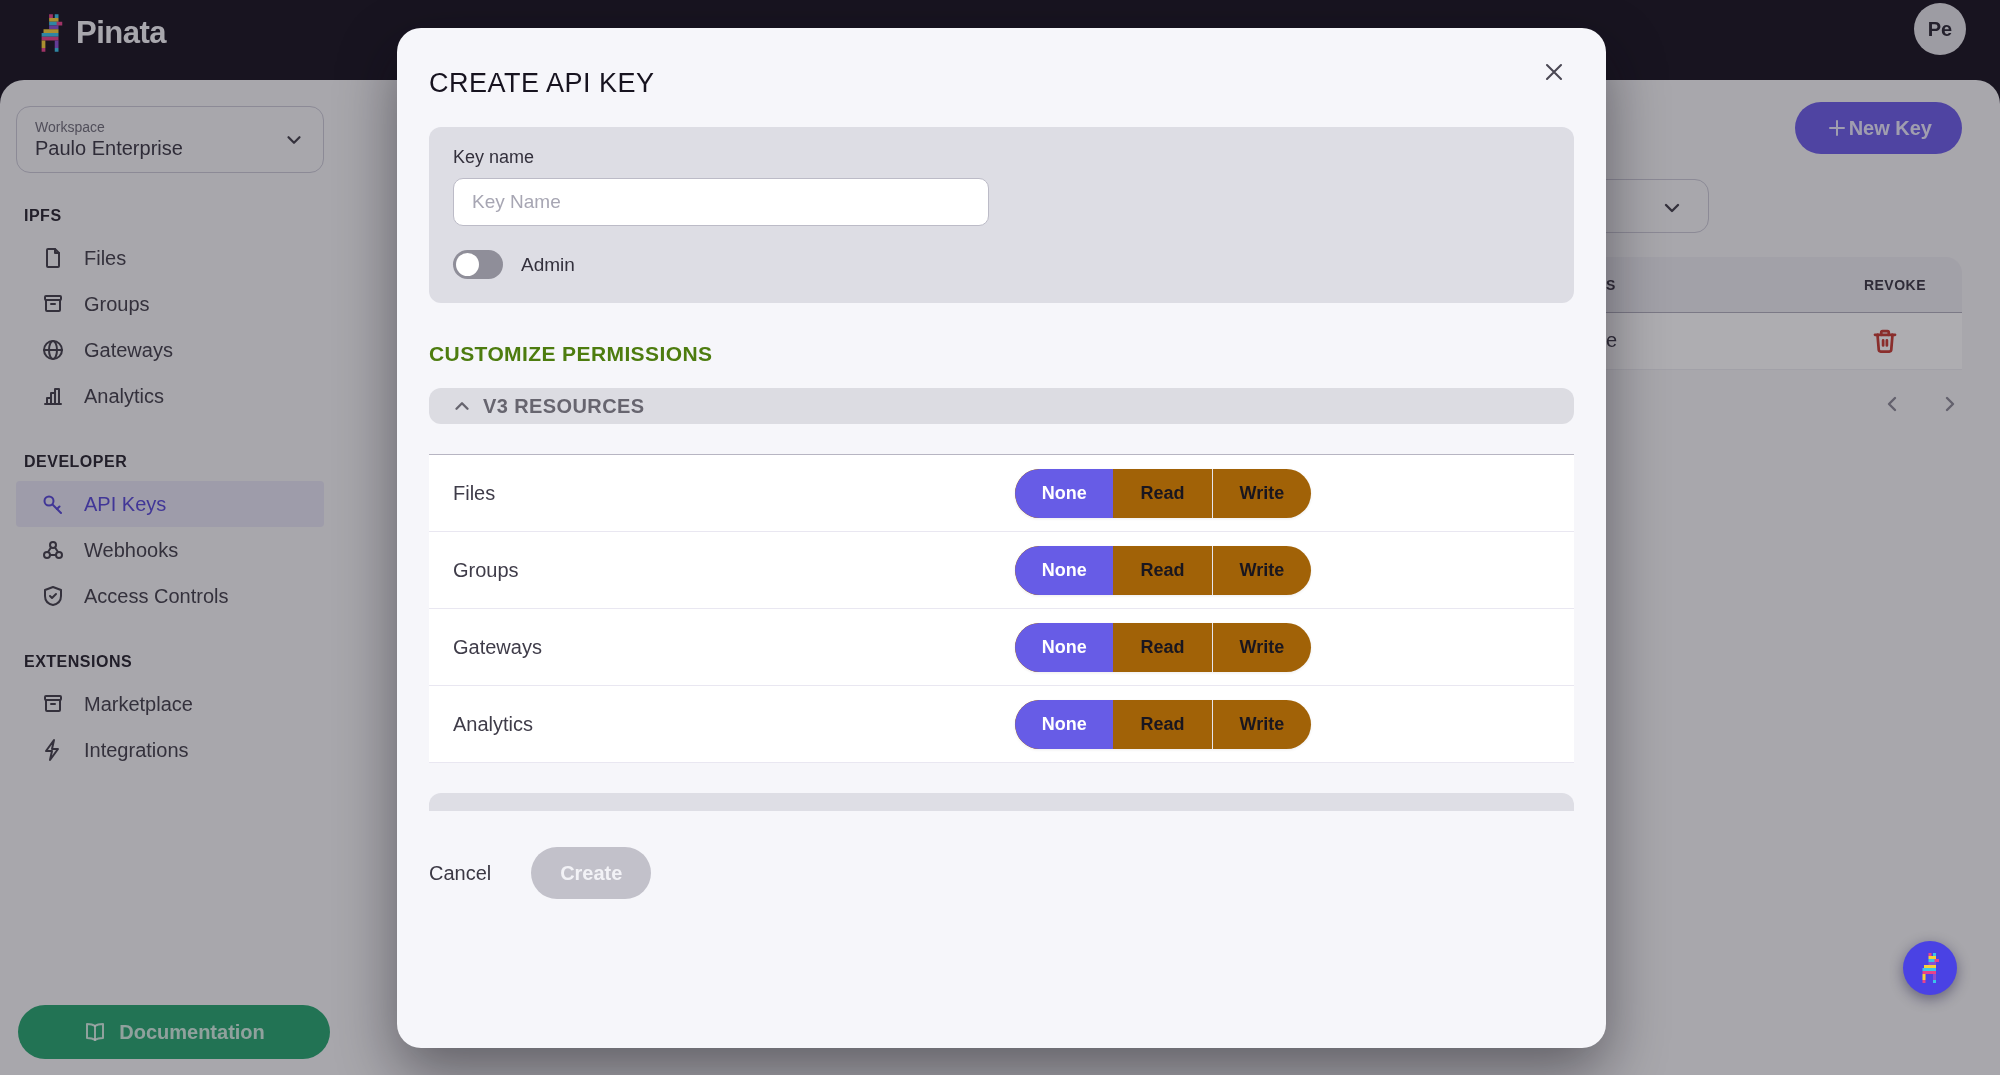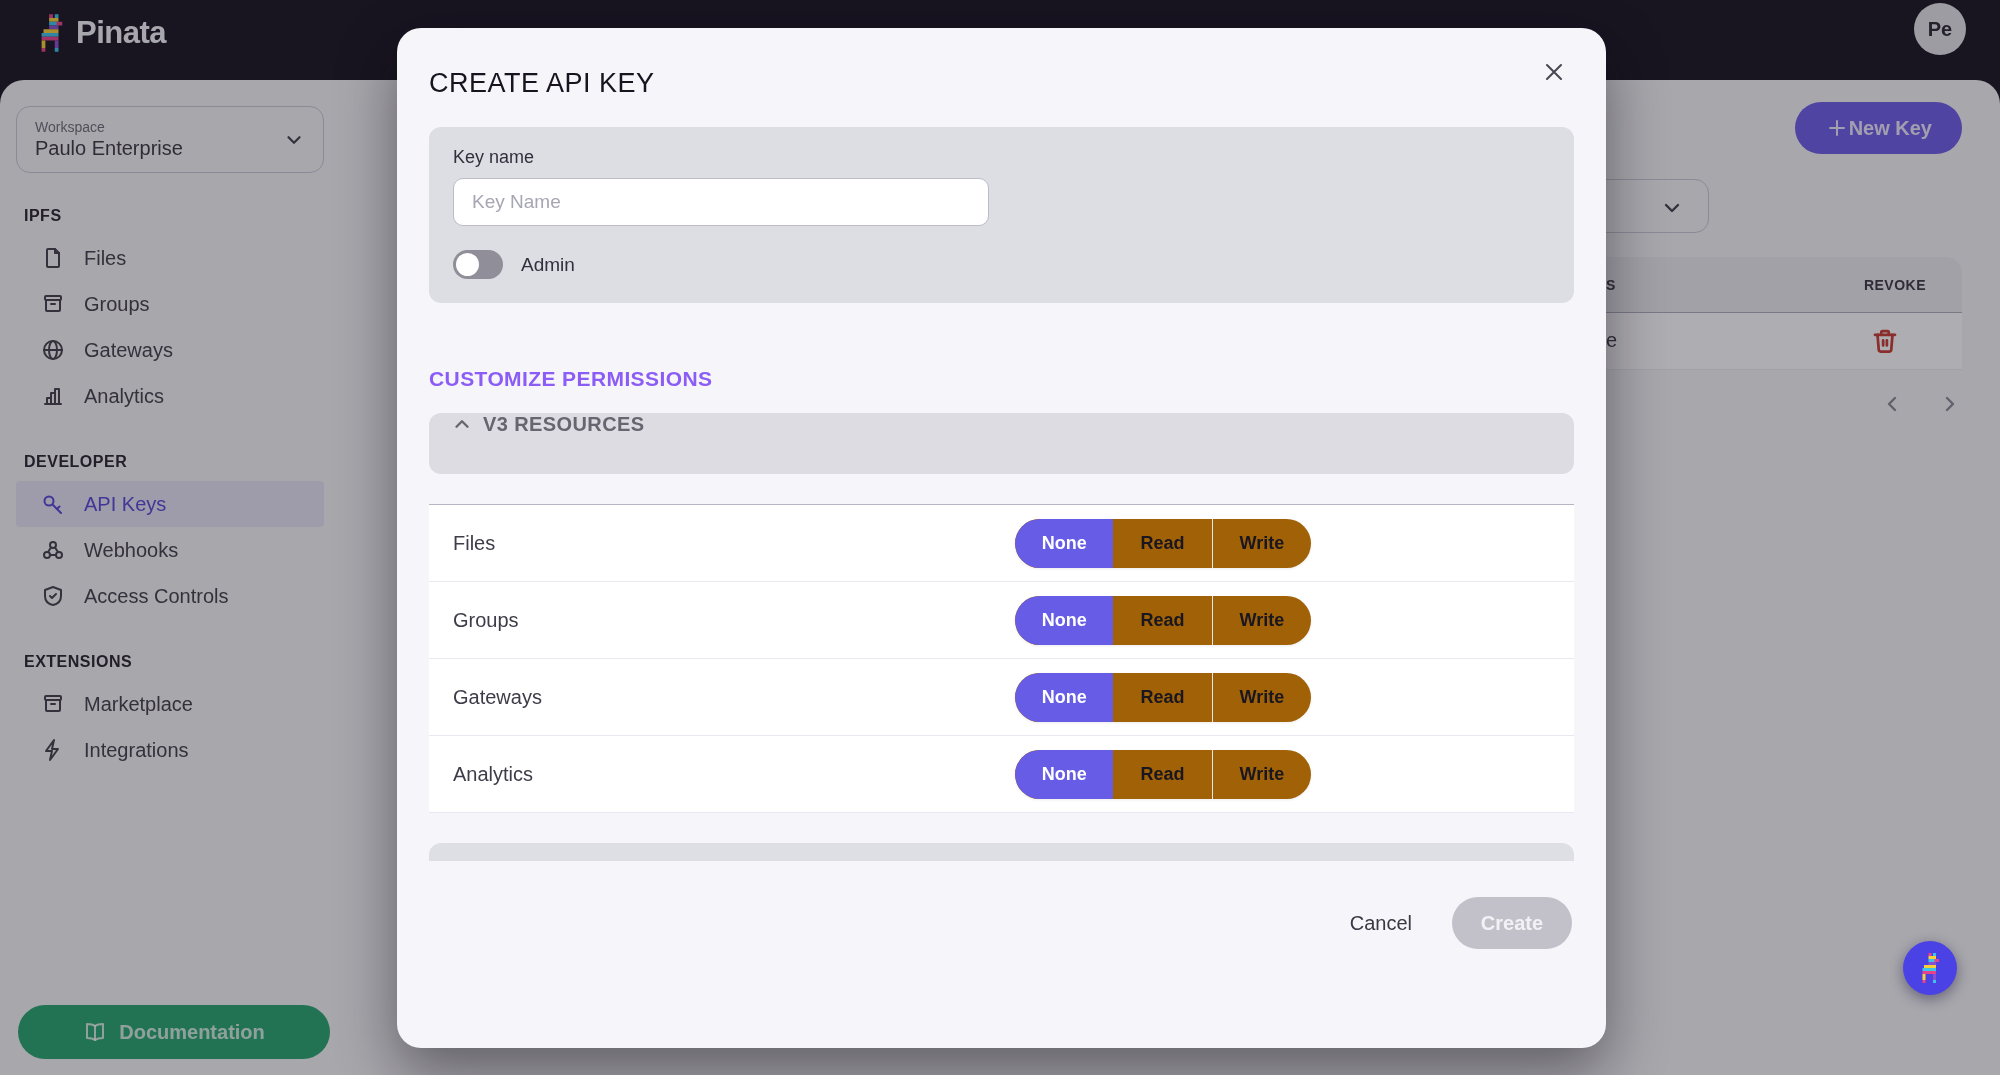--- a/index.html
+++ b/index.html
@@ -77,24 +77,24 @@
                border-radius:10px; background:#ffffff; padding:0 18px; font-size:19px; color:#29262f;
                font-family:inherit; outline:none; }
   .key-input::placeholder { color:#a7a6b3; }
   .admin-row { margin-top:24px; display:flex; align-items:center; gap:18px; }
   .toggle { width:50px; height:29px; border-radius:15px; background:#8f8e99; position:relative;
             border:none; cursor:pointer; }
   .toggle .knob { position:absolute; left:3px; top:3px; width:23px; height:23px; border-radius:50%;
                   background:#ffffff; }
   .admin-label { font-size:19px; color:#33303c; }
 
-  .customize-heading { margin-top:64px; font-size:21px; font-weight:800; letter-spacing:0.4px; color:#8b5cf6; }
-
-  .v3-bar { margin-top:22px; height:61px; background:#dcdce2; border-radius:12px; display:flex;
-            align-items:flex-start; padding:0 22px; gap:10px; cursor:pointer; color:#67656f; }
+  .customize-heading { margin-top:39px; font-size:21px; font-weight:800; letter-spacing:0.4px; color:#4d7c0f; }
+
+  .v3-bar { margin-top:22px; height:36px; background:#dcdce2; border-radius:12px; display:flex;
+            align-items:center; padding:0 22px; gap:10px; cursor:pointer; color:#67656f; }
   .v3-label { font-size:20px; font-weight:800; letter-spacing:0.4px; }
 
   .perm-table { margin-top:30px; }
   .perm-head { position:relative; height:18px; }
   .perm-head .col1 { position:absolute; left:24px; font-size:13px; font-weight:800; letter-spacing:0.6px; color:#6f6d79; }
   .perm-head .col2 { position:absolute; left:574px; font-size:13px; font-weight:800; letter-spacing:0.6px; color:#6f6d79; }
   .perm-divider { margin-top:14px; height:1px; background:#b7b5c2; }
   .perm-row { height:77px; background:#ffffff; border-bottom:1px solid #e9e7f1; position:relative;
               display:flex; align-items:center; }
   .perm-row .rname { margin-left:24px; font-size:20px; color:#3f3c49; }
@@ -102,21 +102,21 @@
          background:#a16207; display:flex; overflow:hidden;
          box-shadow:0 1px 3px rgba(20,17,30,0.08); }
   .seg button { flex:1; border:none; background:transparent; font-size:18px; font-weight:600;
                 color:#19161f; cursor:pointer; font-family:inherit; }
   .seg button.sel { background:#675ce6; color:#ffffff; border-radius:25px 0 0 25px; }
   .seg button + button { border-left:1px solid #e6e5ec; }
   .seg button.sel + button { border-left:none; }
 
   .next-section-peek { margin-top:30px; height:18px; background:#dedee5; border-radius:12px 12px 0 0; }
 
-  .modal-footer { margin-top:36px; display:flex; justify-content:flex-end; align-items:center; gap:40px;
+  .modal-footer { margin-top:36px; display:flex; justify-content:flex-start; align-items:center; gap:40px;
                   padding-right:2px; }
   .cancel-btn { background:none; border:none; font-size:20px; color:#3b3844; cursor:pointer; font-family:inherit; }
   .create-btn { width:120px; height:52px; border:none; border-radius:26px; background:#c2c1ca;
                 color:#f2f2f6; font-size:20px; font-weight:600; font-family:inherit; }
 
   
   .fab { position:absolute; left:1903px; top:941px; width:54px; height:54px; border-radius:50%;
          background:#4a42e4; border:none; z-index:30; cursor:pointer;
          display:flex; align-items:center; justify-content:center;
          box-shadow:0 4px 14px rgba(20,15,60,0.45); }

